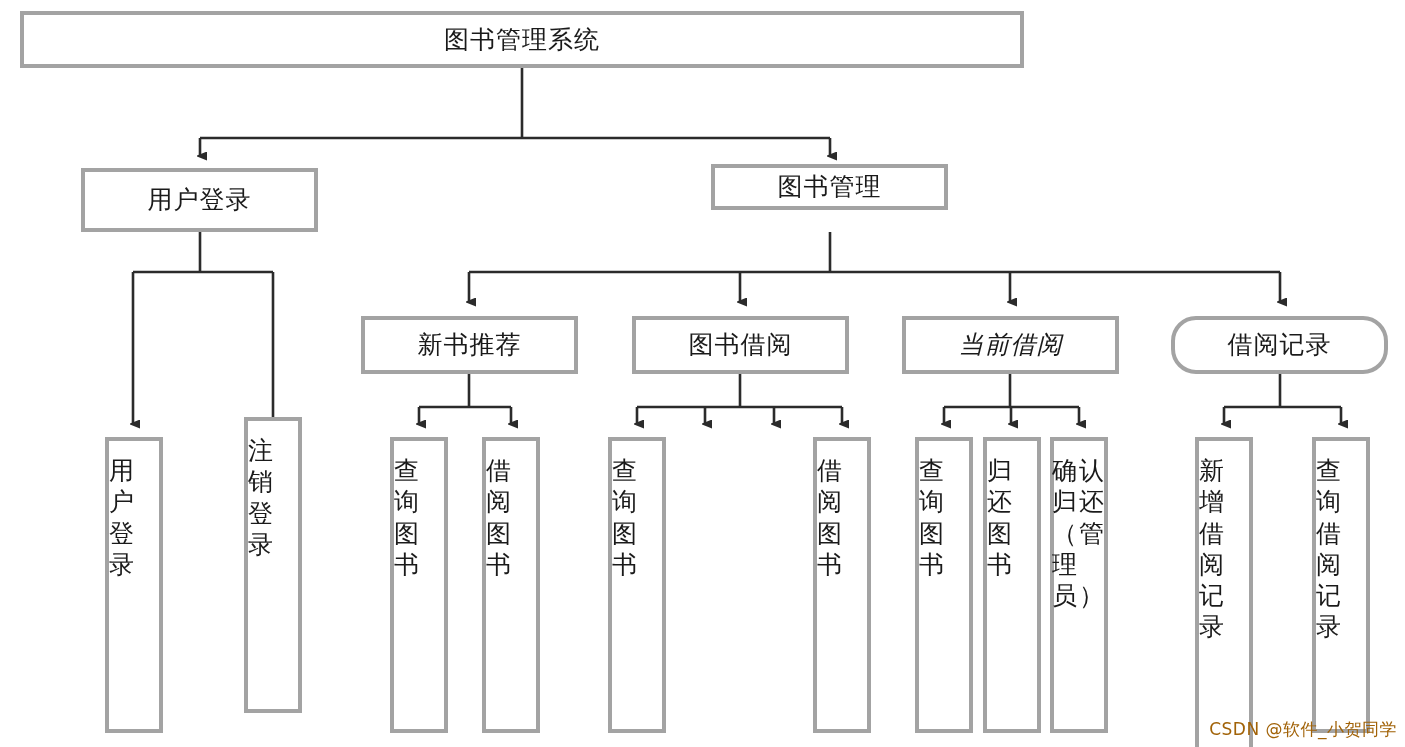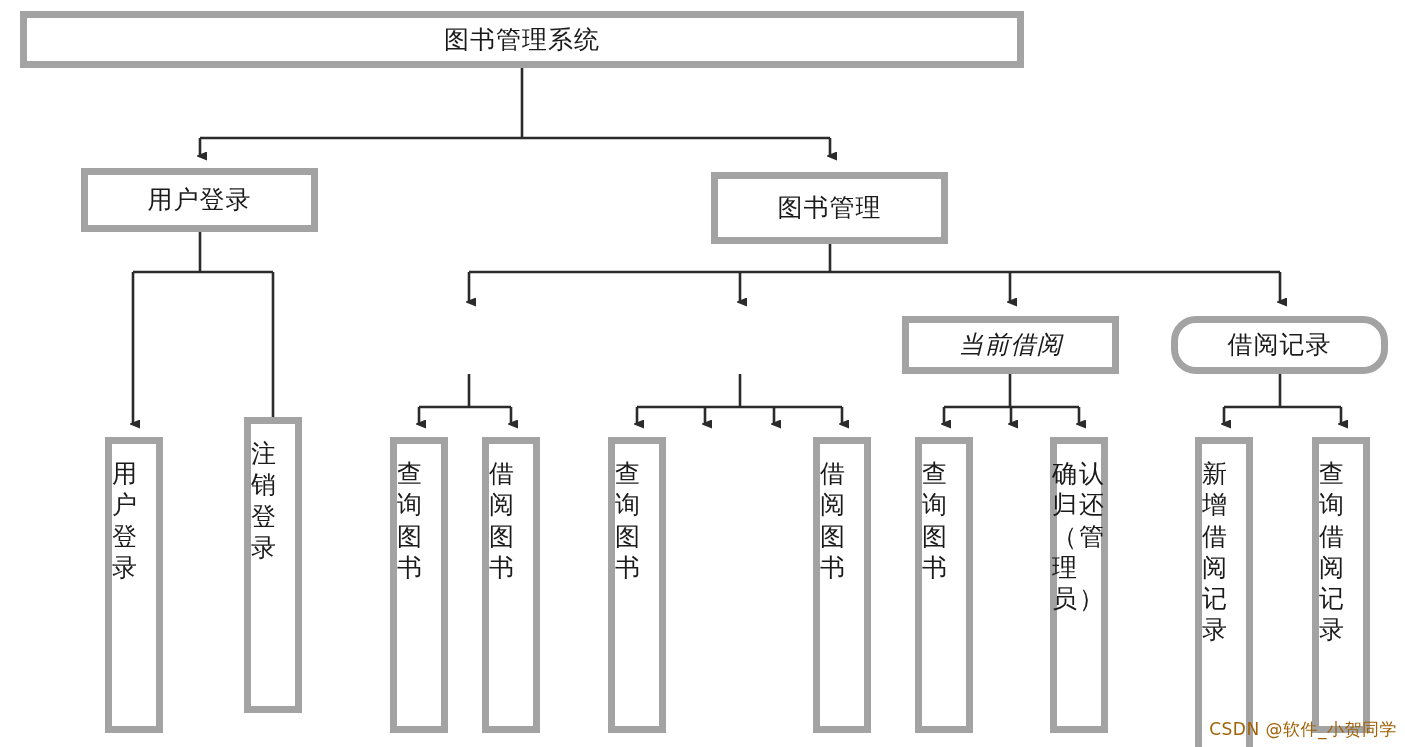--- a/index.html
+++ b/index.html
@@ -20,21 +20,21 @@
   #edges {
     position: absolute;
     left: 0;
     top: 0;
     width: 1405px;
     height: 747px;
   }
   .node {
     position: absolute;
     box-sizing: border-box;
-    border: 7px solid #a3a3a3;
+    border: 4px solid #a3a3a3;
     background: #ffffff;
     display: flex;
     align-items: center;
     justify-content: center;
     color: #1a1a1a;
     z-index: 2;
   }
   .node.horiz {
     font-size: 25px;
     letter-spacing: 1px;
@@ -122,24 +122,30 @@
     </g>
   </svg>
 
   <div class="node horiz" style="left:20px; top:11px; width:1004px; height:57px;">
     <span>图书管理系统</span>
   </div>
 
   <div class="node horiz" style="left:81px; top:168px; width:237px; height:64px;">
     <span>用户登录</span>
   </div>
-  <div class="node horiz" style="left:711px; top:172px; width:237px; height:72px;">
+  <div class="node horiz" style="left:711px; top:164px; width:237px; height:46px;">
     <span>图书管理</span>
   </div>
 
+  <div class="node horiz" style="left:361px; top:316px; width:217px; height:58px;">
+    <span>新书推荐</span>
+  </div>
+  <div class="node horiz" style="left:632px; top:316px; width:217px; height:58px;">
+    <span>图书借阅</span>
+  </div>
   <div class="node horiz" style="left:902px; top:316px; width:217px; height:58px;font-style:italic;">
     <span>当前借阅</span>
   </div>
   <div class="node horiz" style="left:1171px; top:316px; width:217px; height:58px;border-radius:25px;">
     <span>借阅记录</span>
   </div>
 
   <div class="node vert" style="left:105px; top:437px; width:58px; height:296px;">
     <span class="vtext">用户登录</span>
   </div>
@@ -157,20 +163,23 @@
   <div class="node vert" style="left:608px; top:437px; width:58px; height:296px;">
     <span class="vtext">查询图书</span>
   </div>
   <div class="node vert" style="left:813px; top:437px; width:58px; height:296px;">
     <span class="vtext">借阅图书</span>
   </div>
 
   <div class="node vert" style="left:915px; top:437px; width:58px; height:296px;">
     <span class="vtext">查询图书</span>
   </div>
+  <div class="node vert" style="left:983px; top:437px; width:58px; height:296px;">
+    <span class="vtext">归还图书</span>
+  </div>
   <div class="node vert" style="left:1050px; top:437px; width:58px; height:296px;">
     <span class="vtext">确认归还（管理员）</span>
   </div>
 
   <div class="node vert" style="left:1195px; top:437px; width:58px; height:380px;">
     <span class="vtext">新增借阅记录</span>
   </div>
   <div class="node vert" style="left:1312px; top:437px; width:58px; height:296px;">
     <span class="vtext">查询借阅记录</span>
   </div>

